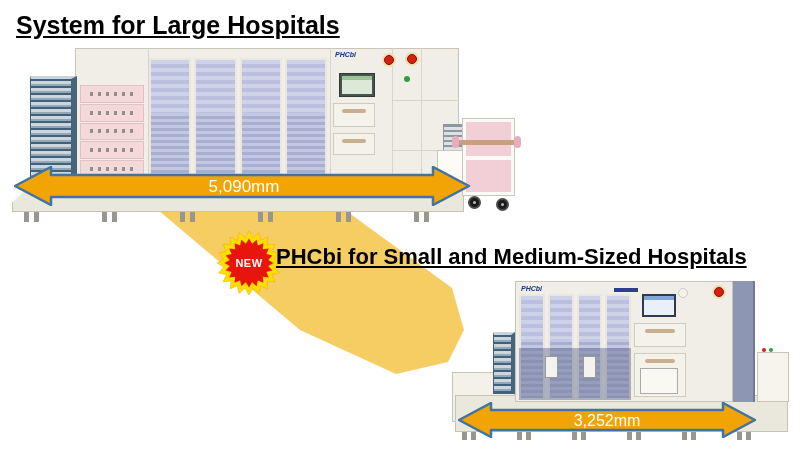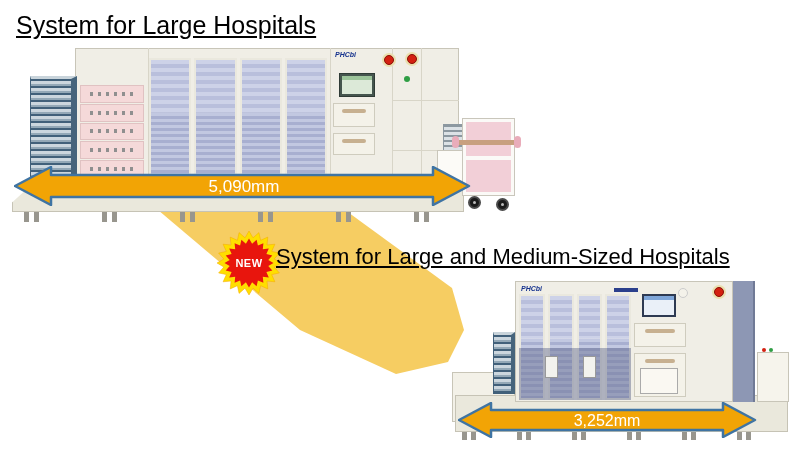--- a/index.html
+++ b/index.html
@@ -3,21 +3,21 @@
 <meta charset="utf-8">
 <style>
   html,body{margin:0;padding:0}
   body{
     width:800px;height:450px;position:relative;overflow:hidden;
     background:#FFFFFF;
     font-family:"Liberation Sans",sans-serif;
   }
   .abs{position:absolute}
   .heading{
-    position:absolute;font-weight:normal;color:#000;
+    position:absolute;font-weight:bold;color:#000;
     text-decoration:underline;white-space:nowrap;letter-spacing:0;
   }
   .h1{left:16px;top:11px;font-size:25px}
   .h2{left:276px;top:244px;font-size:22px}
   .panel{position:absolute;background:#F0EEE6;border:1px solid #C8C5B8;box-sizing:border-box}
   .base{position:absolute;background:#EAE8DC;border:1px solid #C6C3B5;box-sizing:border-box}
   .seam{position:absolute;background:#D8D5C8}
   .glassgrid{position:absolute;display:grid;gap:3px}
   .gdoor{
     box-sizing:border-box;border:2px solid #EAE8DE;
@@ -194,13 +194,13 @@
     <text class="arrowtext" x="149" y="24" text-anchor="middle" font-size="16">3,252mm</text>
   </svg>
 </div>
 
 <svg class="abs" style="left:216px;top:230px" width="66" height="66">
   <polygon stroke="#F5A800" stroke-width="0.5" fill="#FFDE00" points="33.0,1.0 37.0,7.8 42.9,2.6 44.6,10.3 51.8,7.1 51.0,15.0 58.9,14.2 55.7,21.4 63.4,23.1 58.2,29.0 65.0,33.0 58.2,37.0 63.4,42.9 55.7,44.6 58.9,51.8 51.0,51.0 51.8,58.9 44.6,55.7 42.9,63.4 37.0,58.2 33.0,65.0 29.0,58.2 23.1,63.4 21.4,55.7 14.2,58.9 15.0,51.0 7.1,51.8 10.3,44.6 2.6,42.9 7.8,37.0 1.0,33.0 7.8,29.0 2.6,23.1 10.3,21.4 7.1,14.2 15.0,15.0 14.2,7.1 21.4,10.3 23.1,2.6 29.0,7.8"></polygon>
   <polygon fill="#E8150D" points="33.0,8.5 36.1,13.7 40.6,9.7 41.9,15.6 47.4,13.2 46.8,19.2 52.8,18.6 50.4,24.1 56.3,25.4 52.3,29.9 57.5,33.0 52.3,36.1 56.3,40.6 50.4,41.9 52.8,47.4 46.8,46.8 47.4,52.8 41.9,50.4 40.6,56.3 36.1,52.3 33.0,57.5 29.9,52.3 25.4,56.3 24.1,50.4 18.6,52.8 19.2,46.8 13.2,47.4 15.6,41.9 9.7,40.6 13.7,36.1 8.5,33.0 13.7,29.9 9.7,25.4 15.6,24.1 13.2,18.6 19.2,19.2 18.6,13.2 24.1,15.6 25.4,9.7 29.9,13.7"></polygon>
   <text x="33" y="37" text-anchor="middle" font-size="11" font-weight="bold" fill="#FFFFFF" letter-spacing="0.5">NEW</text>
 </svg>
 
-<div class="heading h2">System for Large and Medium-Sized Hospitals</div>
+<div class="heading h2">PHCbi for Small and Medium-Sized Hospitals</div>
 
 </body></html>

